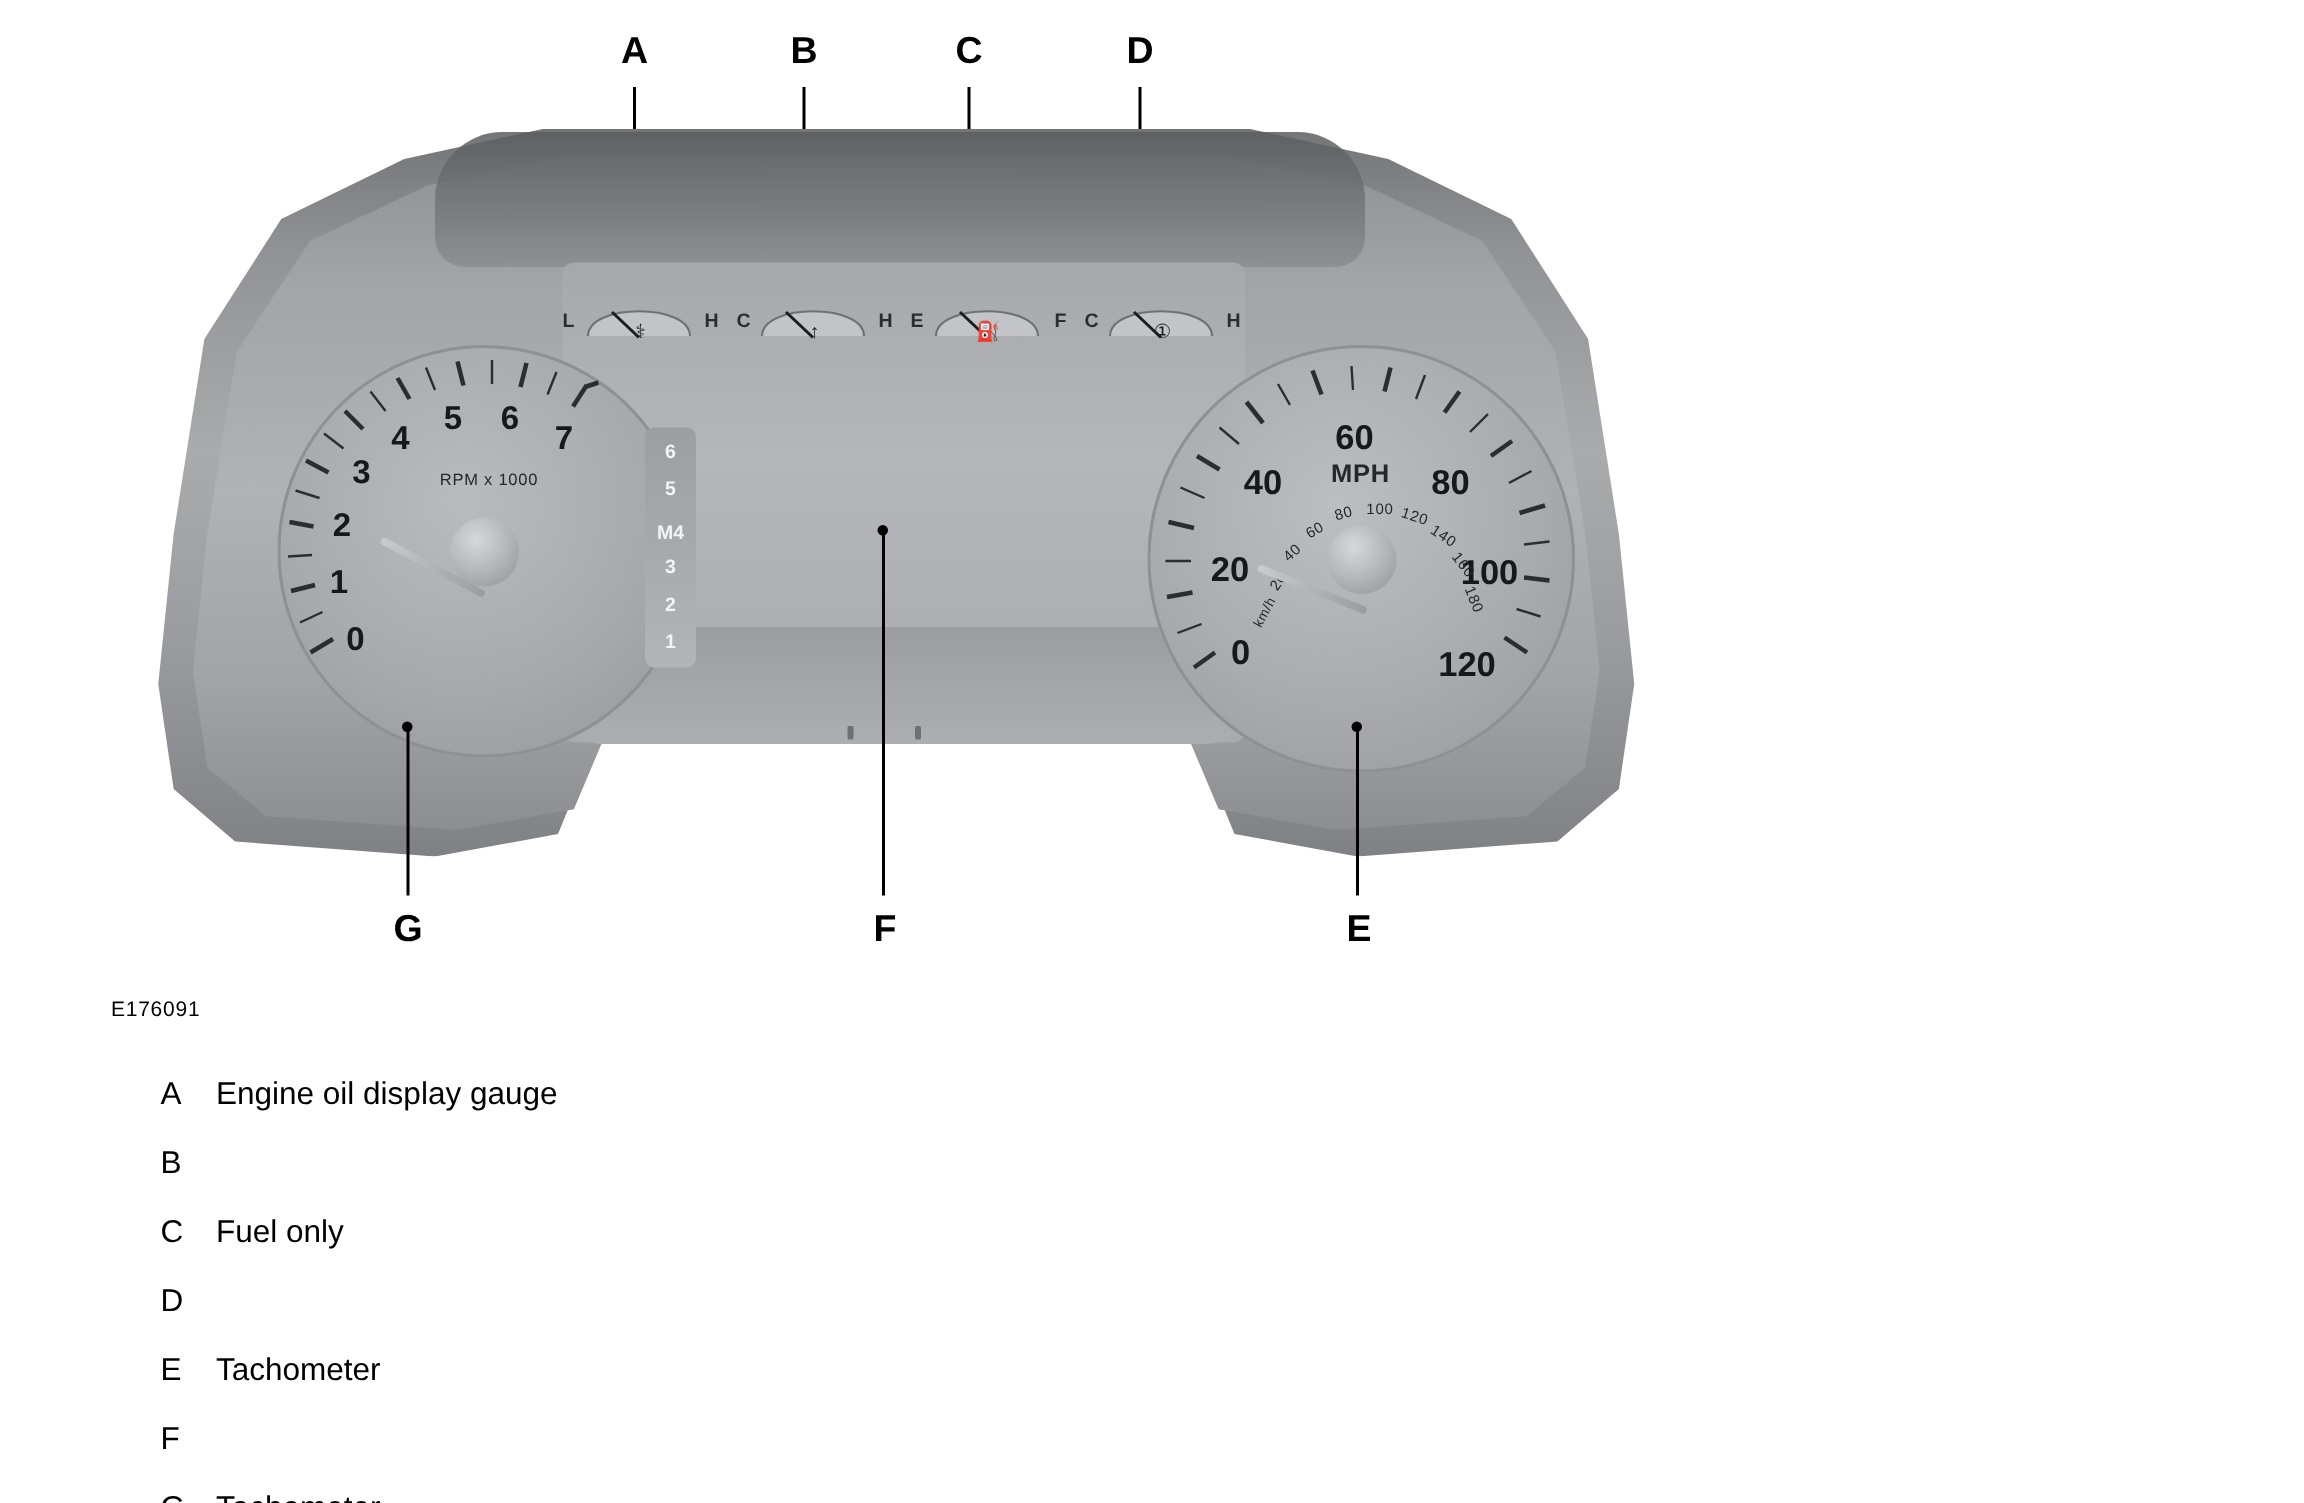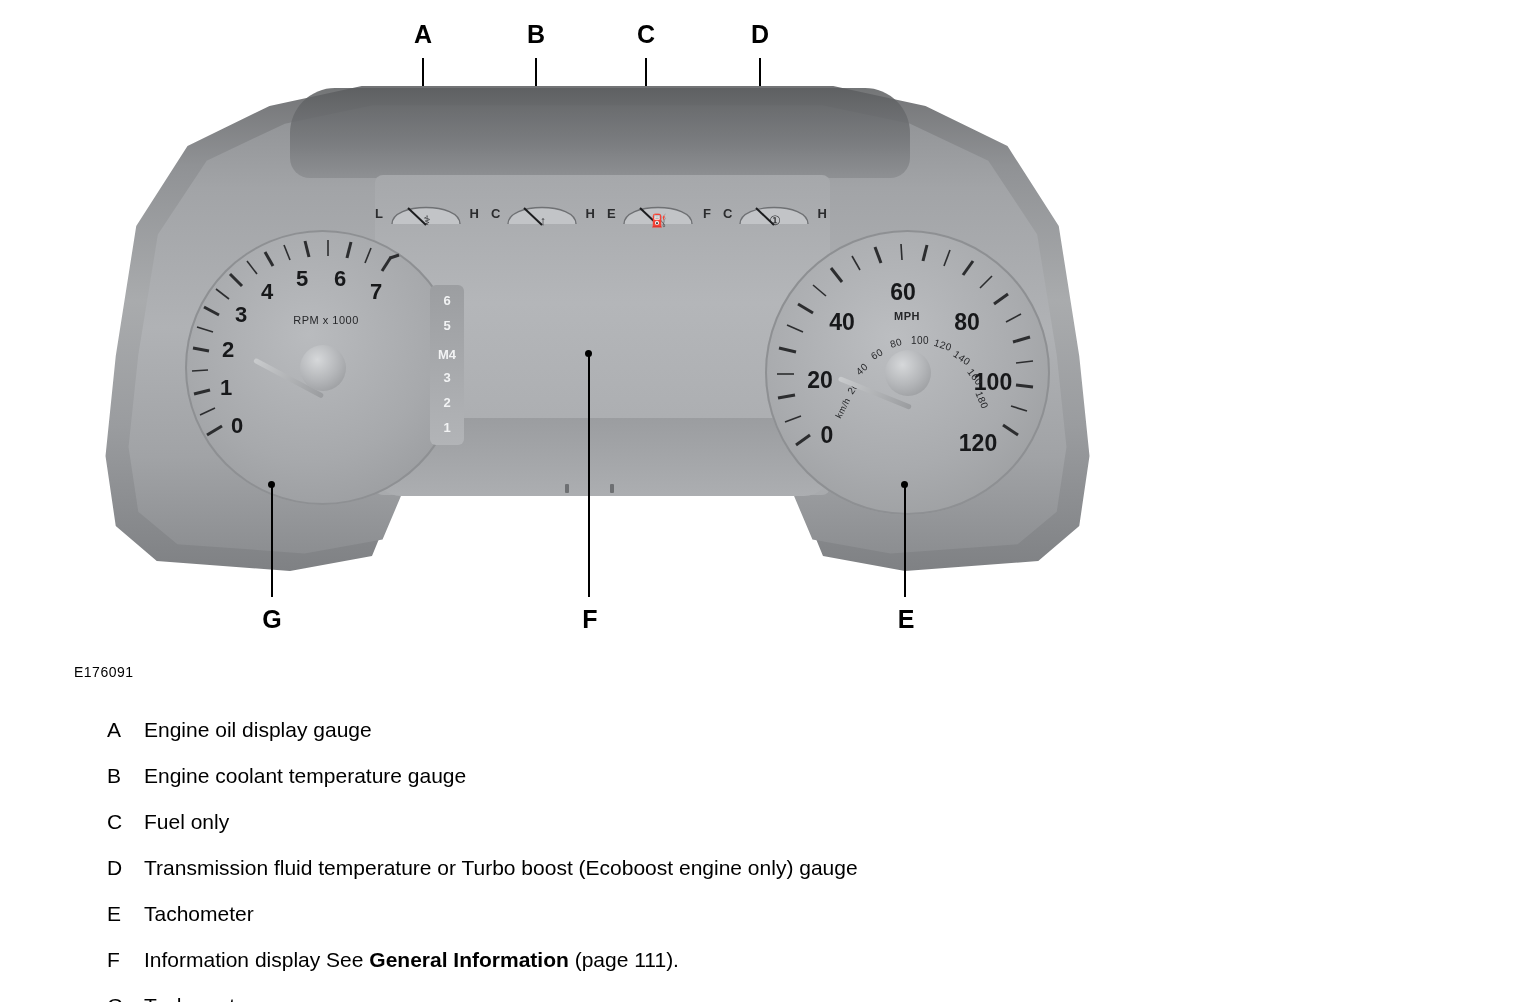--- a/index.html
+++ b/index.html
@@ -389,21 +389,21 @@
         <line x1="246" y1="176" x2="262" y2="181"></line>
       </g>
     </svg>
     <span class="dial-label" style="left:62px; top:205px; font-size:23px;">0</span>
     <span class="dial-label" style="left:55px; top:150px; font-size:23px;">20</span>
     <span class="dial-label" style="left:77px; top:92px; font-size:23px;">40</span>
     <span class="dial-label" style="left:138px; top:62px; font-size:23px;">60</span>
     <span class="dial-label" style="left:202px; top:92px; font-size:23px;">80</span>
     <span class="dial-label" style="left:228px; top:152px; font-size:23px;">100</span>
     <span class="dial-label" style="left:213px; top:213px; font-size:23px;">120</span>
-    <span class="dial-sub" style="left:142px; top:86px; font-size:11px; font-weight:bold;">MPH</span>
+    <span class="dial-sub" style="left:142px; top:86px; font-size:17px; font-weight:bold;">MPH</span>
 
     <span class="dial-sub" style="left:78px; top:178px; font-size:9px; transform:translate(-50%,-50%) rotate(-62deg);">km/h</span>
     <span class="dial-sub" style="left:88px; top:158px; font-size:10px; transform:translate(-50%,-50%) rotate(-55deg);">20</span>
     <span class="dial-sub" style="left:97px; top:139px; font-size:10px; transform:translate(-50%,-50%) rotate(-42deg);">40</span>
     <span class="dial-sub" style="left:112px; top:124px; font-size:10px; transform:translate(-50%,-50%) rotate(-30deg);">60</span>
     <span class="dial-sub" style="left:131px; top:113px; font-size:10px; transform:translate(-50%,-50%) rotate(-16deg);">80</span>
     <span class="dial-sub" style="left:155px; top:110px; font-size:10px; transform:translate(-50%,-50%) rotate(0deg);">100</span>
     <span class="dial-sub" style="left:178px; top:115px; font-size:10px; transform:translate(-50%,-50%) rotate(18deg);">120</span>
     <span class="dial-sub" style="left:197px; top:128px; font-size:10px; transform:translate(-50%,-50%) rotate(34deg);">140</span>
     <span class="dial-sub" style="left:210px; top:147px; font-size:10px; transform:translate(-50%,-50%) rotate(52deg);">160</span>
@@ -429,37 +429,32 @@
 
 <div id="figure-id">E176091</div>
 
 <div id="legend">
   <div class="legend-row">
     <div class="legend-key">A</div>
     <div class="legend-text">Engine oil display gauge</div>
   </div>
   <div class="legend-row">
     <div class="legend-key">B</div>
-    <div class="legend-text">Engine coolant temperature gauge</div>
   </div>
   <div class="legend-row">
     <div class="legend-key">C</div>
     <div class="legend-text">Fuel only</div>
   </div>
   <div class="legend-row">
     <div class="legend-key">D</div>
-    <div class="legend-text">Transmission fluid temperature or Turbo boost (Ecoboost engine only) gauge</div>
   </div>
   <div class="legend-row">
     <div class="legend-key">E</div>
     <div class="legend-text">Tachometer</div>
   </div>
   <div class="legend-row">
     <div class="legend-key">F</div>
-    <div class="legend-text">
-      <span>Information display  See </span><b>General Information</b><span> (page 111).</span>
-    </div>
   </div>
   <div class="legend-row">
     <div class="legend-key">G</div>
     <div class="legend-text">Tachometer</div>
   </div>
 </div>
 
 </body></html>

